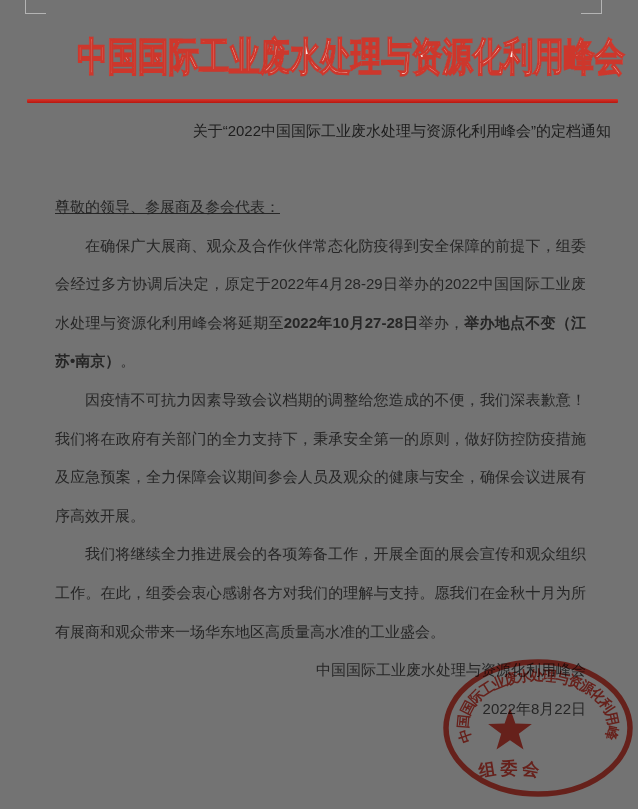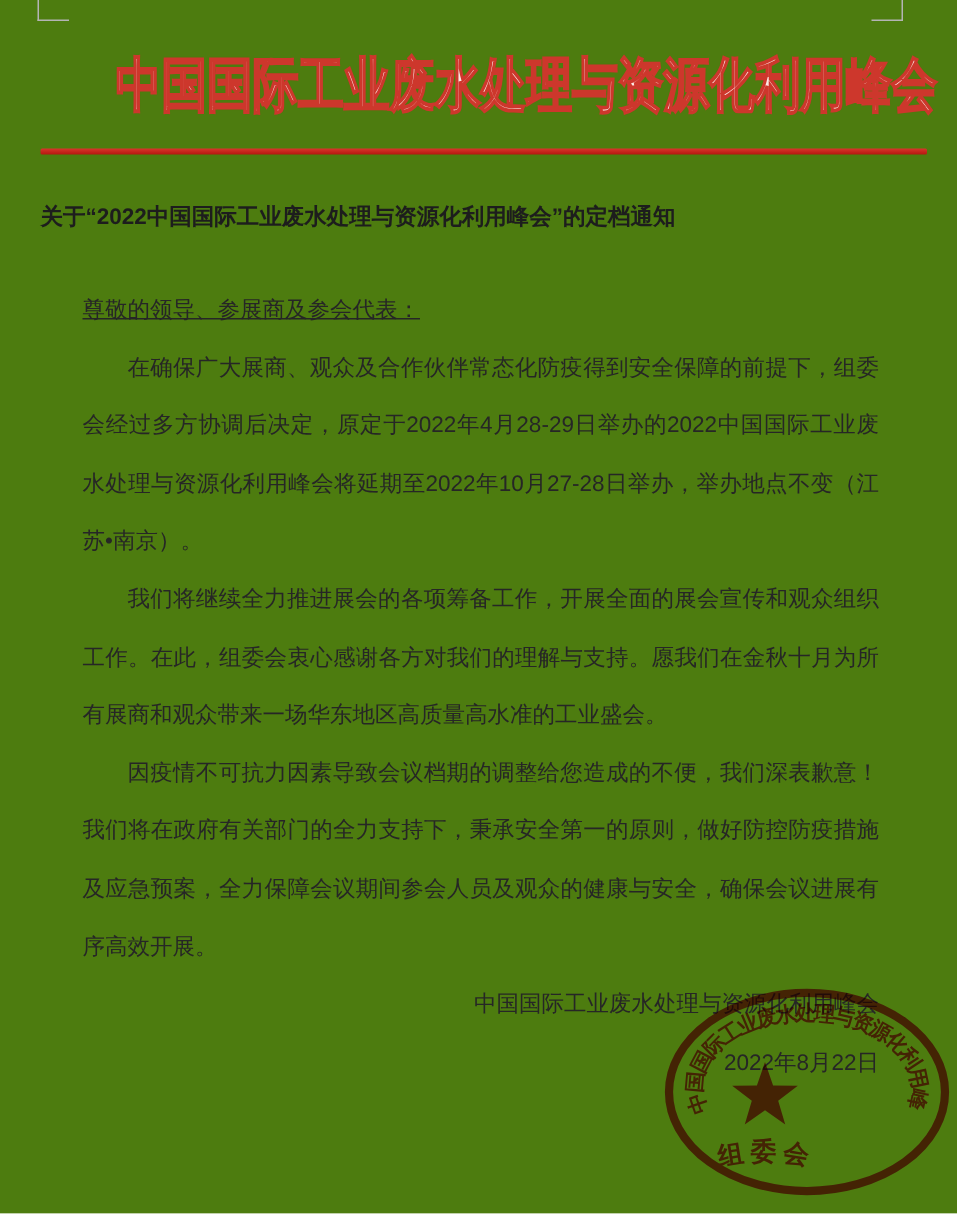--- a/index.html
+++ b/index.html
@@ -1,19 +1,19 @@
 <!DOCTYPE html>
 <html><head>
 <meta charset="utf-8">
 <style>
   html,body{margin:0;padding:0;background:#ffffff;}
   .page{
     position:relative;
     width:638px;height:809px;
-    background:#4d7c0f;
+    background:#737373;
     overflow:hidden;
     font-family:"Liberation Sans","DejaVu Sans",sans-serif;
     color:#262626;
   }
   
   .corner-mark{position:absolute;top:0;width:20px;height:13px;}
   .corner-mark.left{left:25px;border-left:1px solid #b4b4b4;border-bottom:1px solid #b4b4b4;}
   .corner-mark.right{left:581px;border-right:1px solid #b4b4b4;border-bottom:1px solid #b4b4b4;}
 
   
@@ -32,31 +32,31 @@
     -webkit-text-stroke:1.4px #cd372c;
     text-shadow:0 0 1px rgba(205,55,44,.45);
   }
   .divider{
     position:absolute;left:27px;top:99px;width:591px;height:4px;
     background:linear-gradient(#d8352b,#b5170f);
     border-radius:1px;
   }
   .doc-title{
     position:absolute;left:27px;top:122px;width:584px;
-    text-align:left;font-weight:bold;font-size:15px;color:#1d1d1d;margin-top:13px;
+    text-align:right;font-weight:normal;font-size:15px;color:#1d1d1d;
   }
   .content{
     position:absolute;left:55px;top:188px;width:531px;
     font-size:15px;line-height:38.6px;
     text-align:justify;
     color:#262626;
   }
   .content p{margin:0;padding:0;text-indent:2em;}
   .content p.salutation{text-indent:0;text-decoration:underline;}
-  .content b{font-weight:normal;}
+  .content b{font-weight:bold;}
   .closing{margin-top:50px !important;}
   .sig-line{text-align:right;text-indent:0 !important;}
   
   .seal{
     position:absolute;left:440px;top:655px;
     mix-blend-mode:multiply;
     opacity:.92;
   }
   .seal text{
     fill:#e0382b;
@@ -76,22 +76,22 @@
     <span class="hollow">中国国际工业废水处理与资源化利用峰会</span>
   </div>
 
   <div class="divider"></div>
 
   <div class="doc-title">关于“2022中国国际工业废水处理与资源化利用峰会”的定档通知</div>
 
   <div class="content">
     <p class="salutation">尊敬的领导、参展商及参会代表：</p>
     <p><span>在确保广大展商、观众及合作伙伴常态化防疫得到安全保障的前提下，组委会经过多方协调后决定，原定于2022年4月28-29日举办的2022中国国际工业废水处理与资源化利用峰会将延期至</span><b>2022年10月27-28日</b><span>举办，</span><b>举办地点不变（江苏•南京）</b><span>。</span></p>
+    <p>因疫情不可抗力因素导致会议档期的调整给您造成的不便，我们深表歉意！我们将在政府有关部门的全力支持下，秉承安全第一的原则，做好防控防疫措施及应急预案，全力保障会议期间参会人员及观众的健康与安全，确保会议进展有序高效开展。</p>
     <p>我们将继续全力推进展会的各项筹备工作，开展全面的展会宣传和观众组织工作。在此，组委会衷心感谢各方对我们的理解与支持。愿我们在金秋十月为所有展商和观众带来一场华东地区高质量高水准的工业盛会。</p>
-    <p>因疫情不可抗力因素导致会议档期的调整给您造成的不便，我们深表歉意！我们将在政府有关部门的全力支持下，秉承安全第一的原则，做好防控防疫措施及应急预案，全力保障会议期间参会人员及观众的健康与安全，确保会议进展有序高效开展。</p>
     <p class="sig-line">中国国际工业废水处理与资源化利用峰会</p>
     <p class="sig-line">2022年8月22日</p>
   </div>
 
   <svg class="seal" width="198" height="152" viewBox="0 0 198 152">
     <defs>
       <path id="arcTop" d="M 32.2 85.4 A 70 45 0 1 1 163.8 85.4" fill="none"></path>
       <path id="arcBottom" d="M 30 125 Q 71 112 112 125" fill="none"></path>
     </defs>
     <ellipse cx="98" cy="73" rx="92" ry="66" fill="none" stroke="#e0382b" stroke-width="5.5"></ellipse>

